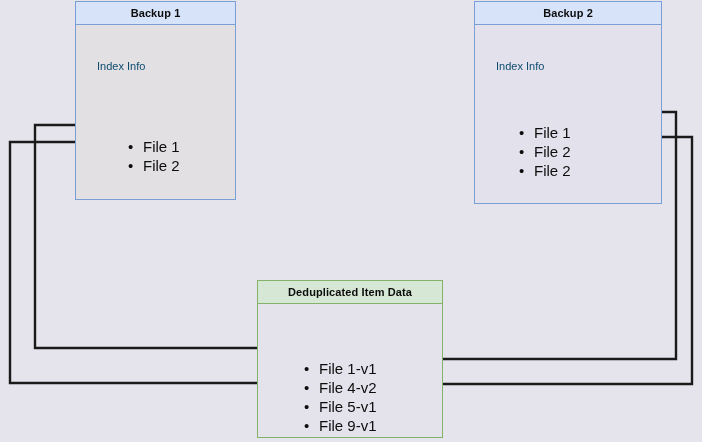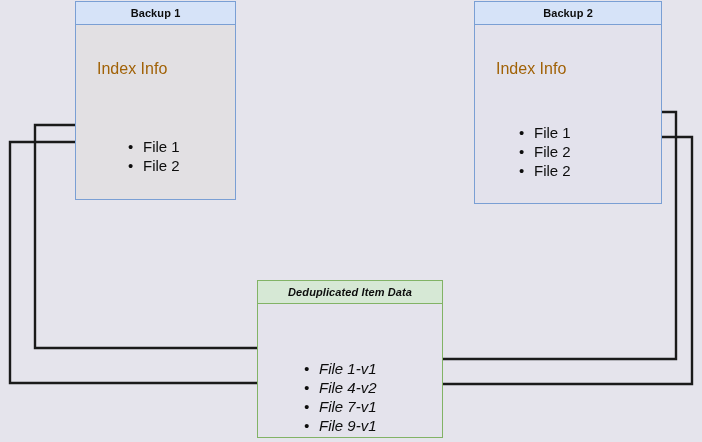--- a/index.html
+++ b/index.html
@@ -53,22 +53,22 @@
   .node.green .node-header {
     background: #d6e8d5;
     border-bottom: 1px solid #82b366;
   }
   .node-body {
     position: relative;
     height: calc(100% - 23px);
   }
   .subtitle {
     position: absolute;
-    font-size: 16px;
-    color: #a16207;
+    font-size: 11px;
+    color: #0c4a6e;
     white-space: nowrap;
   }
   .file-list {
     position: absolute;
     margin: 0;
     padding: 0;
     list-style: none;
   }
   .file-list li {
     position: relative;
@@ -82,21 +82,21 @@
     content: "\2022";
     position: absolute;
     left: 2px;
     top: 0;
     font-size: 15px;
     line-height: 19px;
   }
   
   #backup1 { left: 75px;  top: 1px;   width: 161px; height: 199px; }
   #backup2 { left: 474px; top: 1px;   width: 188px; height: 203px; }
-  #dedup   { left: 257px; top: 280px; width: 186px; height: 158px; background:#e4e3ec;font-style:italic; }
+  #dedup   { left: 257px; top: 280px; width: 186px; height: 158px; background:#e4e3ec; }
   #backup2 { background: #e3e2ec; }
 
   #backup1 .subtitle { left: 21px; top: 35px; }
   #backup2 .subtitle { left: 21px; top: 35px; }
 
   #backup1 .file-list { left: 50px; top: 112px; }
   #backup2 .file-list { left: 42px; top: 98px; }
   #dedup   .file-list { left: 44px;  top: 55px; }
 </style>
 </head>
@@ -142,19 +142,19 @@
       </ul>
     </div>
   </div>
 
   <div class="node green" id="dedup">
     <div class="node-header">Deduplicated Item Data</div>
     <div class="node-body">
       <ul class="file-list">
         <li>File 1-v1</li>
         <li>File 4-v2</li>
-        <li>File 7-v1</li>
+        <li>File 5-v1</li>
         <li>File 9-v1</li>
       </ul>
     </div>
   </div>
 
 </div>
 
 </body></html>

